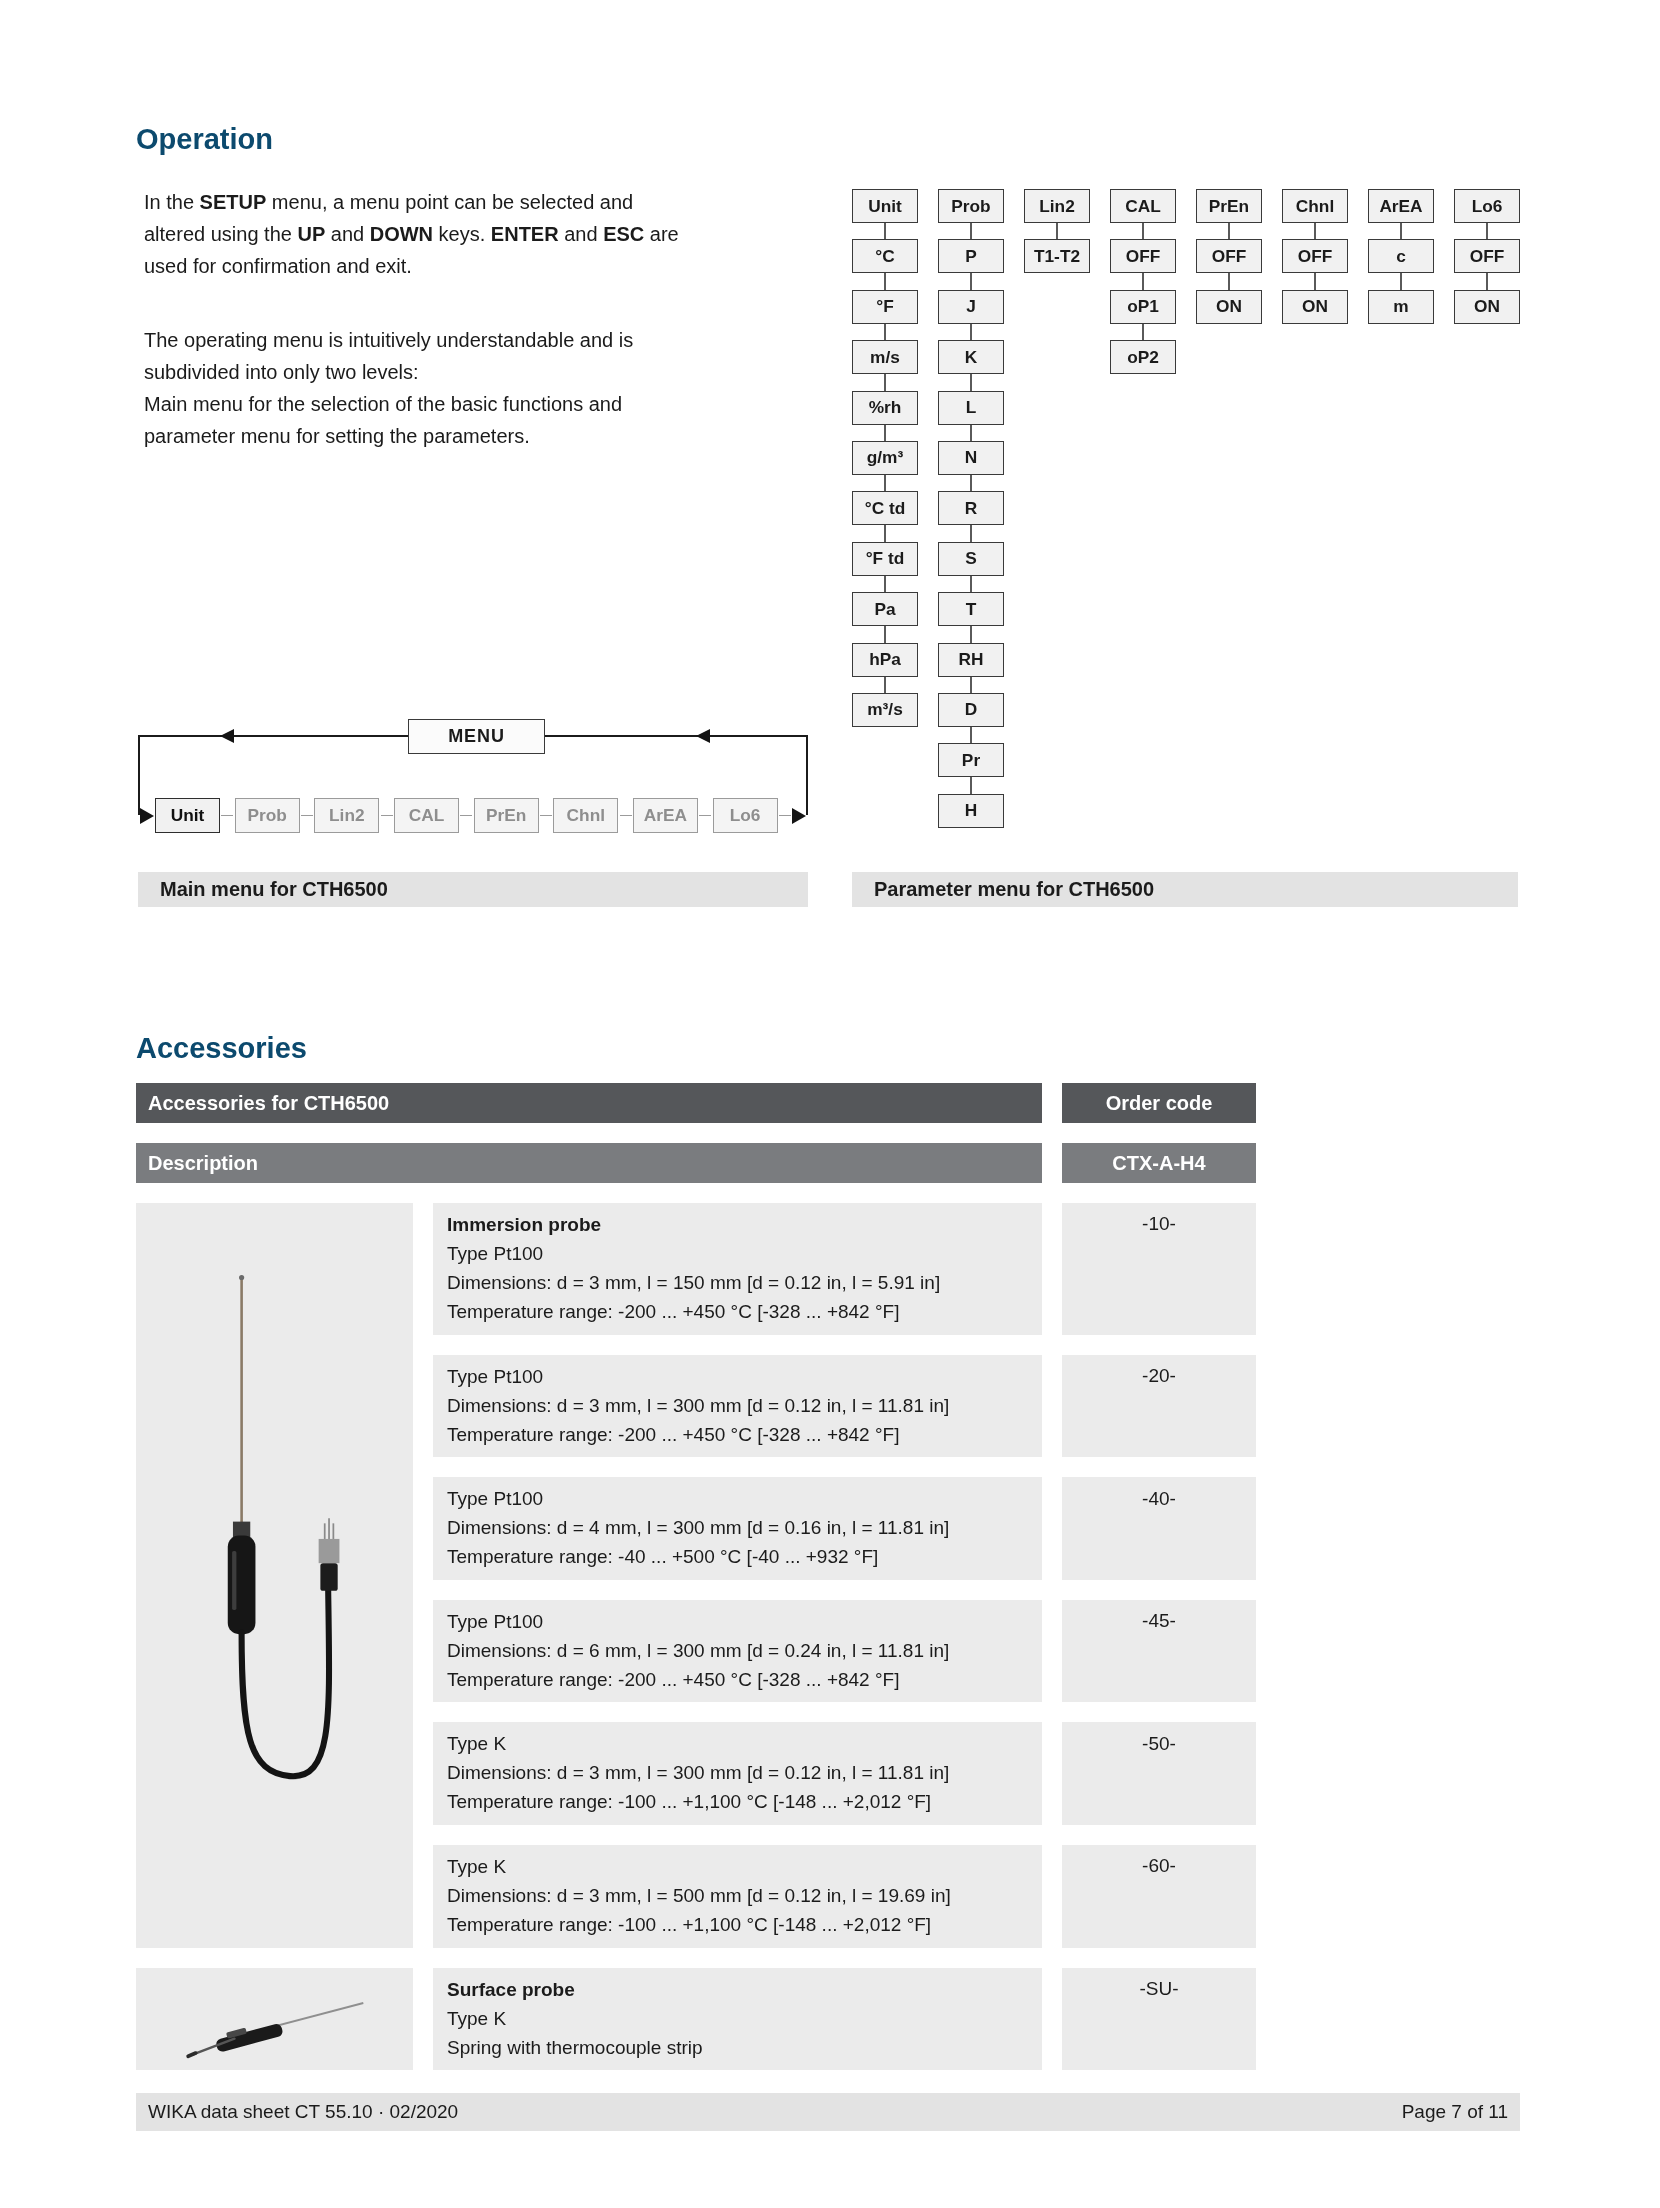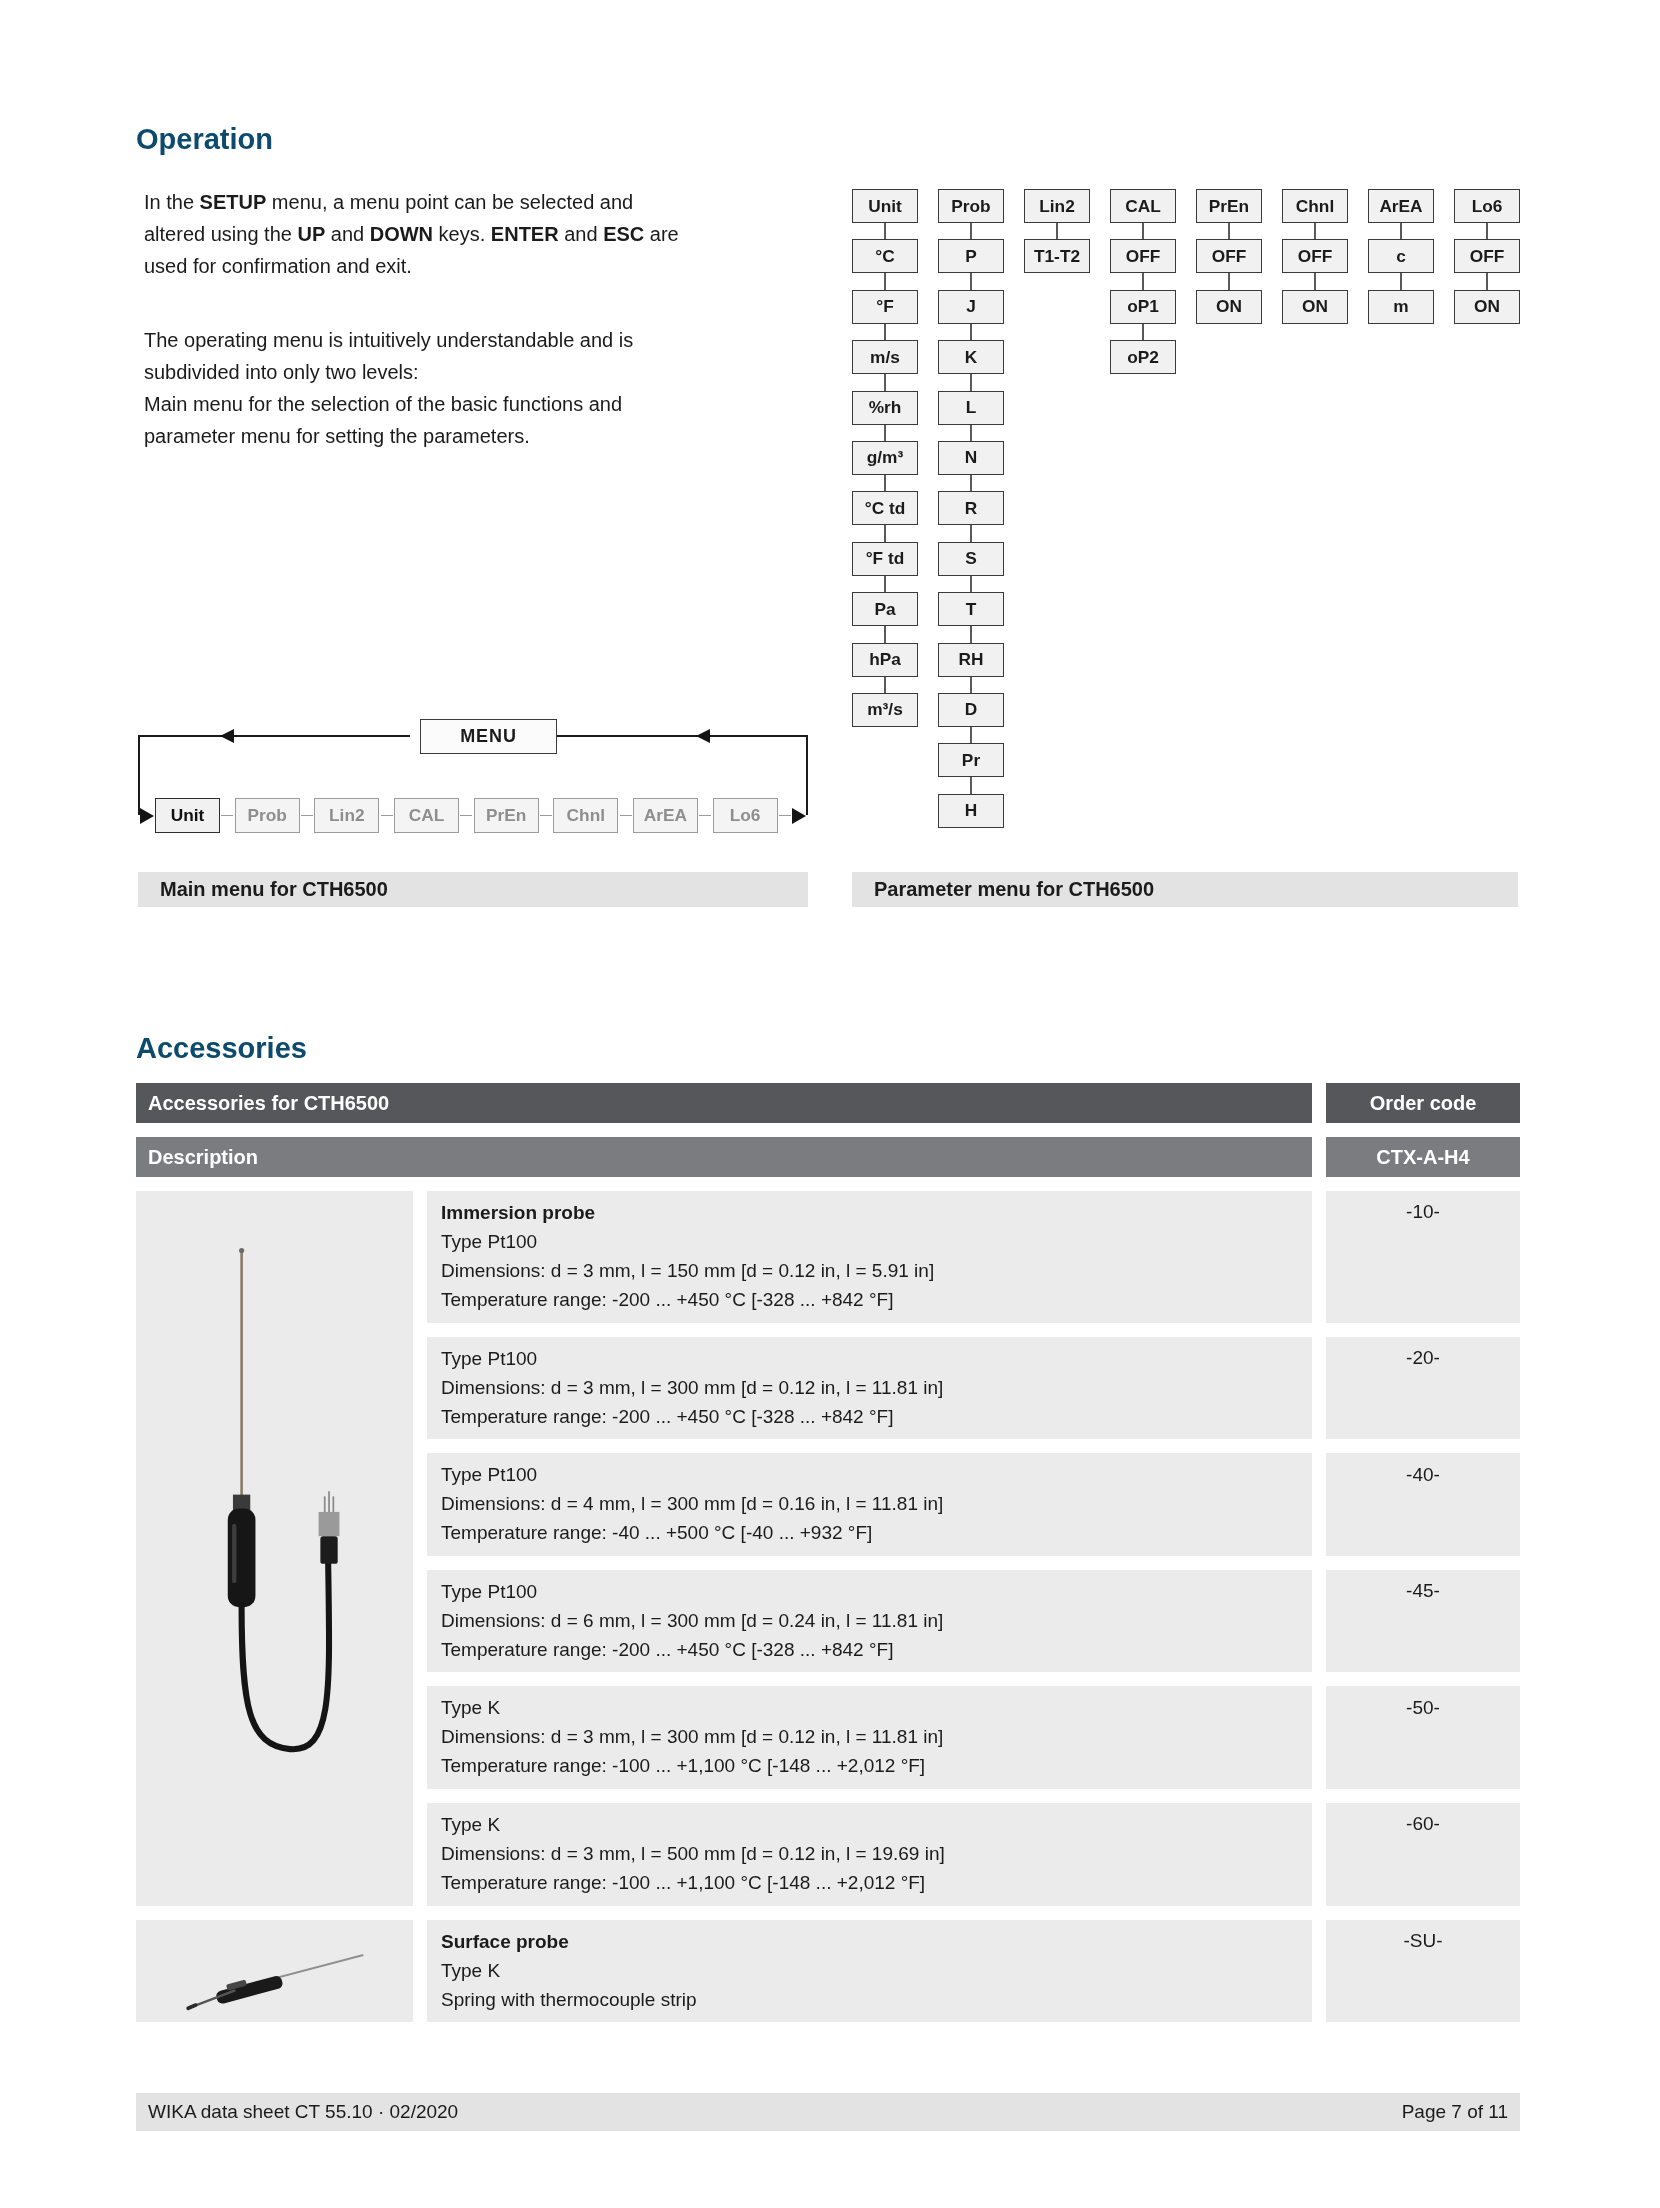--- a/index.html
+++ b/index.html
@@ -24,36 +24,36 @@
     font-weight:bold; font-size:17.3px; color:#1b1b1b; flex:0 0 auto;
   }
   .vconn { width:1.7px; height:16.4px; background:#5a5a5a; flex:0 0 auto; }
 
   
   .main-diagram { position:absolute; left:138px; top:719px; width:670px; height:121px; }
   .dline { position:absolute; background:#1b1b1b; }
   .menu-box {
     position:absolute; left:270px; top:0; width:137px; height:35px; box-sizing:border-box;
     border:1.7px solid #3a3a3a; background:#fbfbfb; display:flex; align-items:center; justify-content:center;
-    font-weight:bold; font-size:18px; letter-spacing:0.9px;margin-left:12px;
+    font-weight:bold; font-size:18px; letter-spacing:0.9px;
   }
   .menu-row { position:absolute; left:1.7px; right:1.7px; top:79px; height:35px; display:flex; align-items:center; justify-content:space-between; }
   .mrow {
     box-sizing:border-box; width:65px; height:35px; border:1.7px solid #9b9b9b; background:#f4f4f4;
     color:#8e8e8e; display:flex; align-items:center; justify-content:center; font-weight:bold; font-size:17.3px;
   }
   .mrow.active { border-color:#2e2e2e; color:#111; background:#f1f1f1; }
   .hconn { width:12px; height:1.7px; background:#9b9b9b; }
   .tri-right { width:0; height:0; border-top:8.6px solid transparent; border-bottom:8.6px solid transparent; border-left:14.7px solid #141414; }
   .tri-left { position:absolute; width:0; height:0; border-top:7.8px solid transparent; border-bottom:7.8px solid transparent; border-right:14px solid #141414; }
 
   .caption { position:absolute; height:35px; background:#e3e3e3; font-weight:bold; font-size:20px; line-height:35px; padding-left:22px; box-sizing:border-box; color:#1b1b1b; }
 
   
-  .acc-table { position:absolute; left:136px; top:1083px; width:1384px; display:grid; grid-template-columns:277px 1fr 194px; gap:14px; }
+  .acc-table { position:absolute; left:136px; top:1083px; width:1120px; display:grid; grid-template-columns:277px 1fr 194px; gap:20px; }
   .th { color:#ffffff; font-weight:bold; font-size:20px; display:flex; align-items:center; height:40px; }
   .th-left { padding-left:12px; grid-column:1 / 3; }
   .th-right { justify-content:center; grid-column:3; }
   .hdr-dark { background:#55575a; }
   .hdr-med { background:#7a7c7f; }
   .cell-img { background:#ebebeb; position:relative; }
   .cell-img-main { grid-column:1; grid-row:3 / 9; }
   .cell-img svg { position:absolute; left:0; top:0; width:100%; height:100%; }
   .cell-desc { background:#ebebeb; padding:7px 14px 8.6px 14px; font-size:19px; line-height:29px; }
   .row-title { font-weight:bold; }

